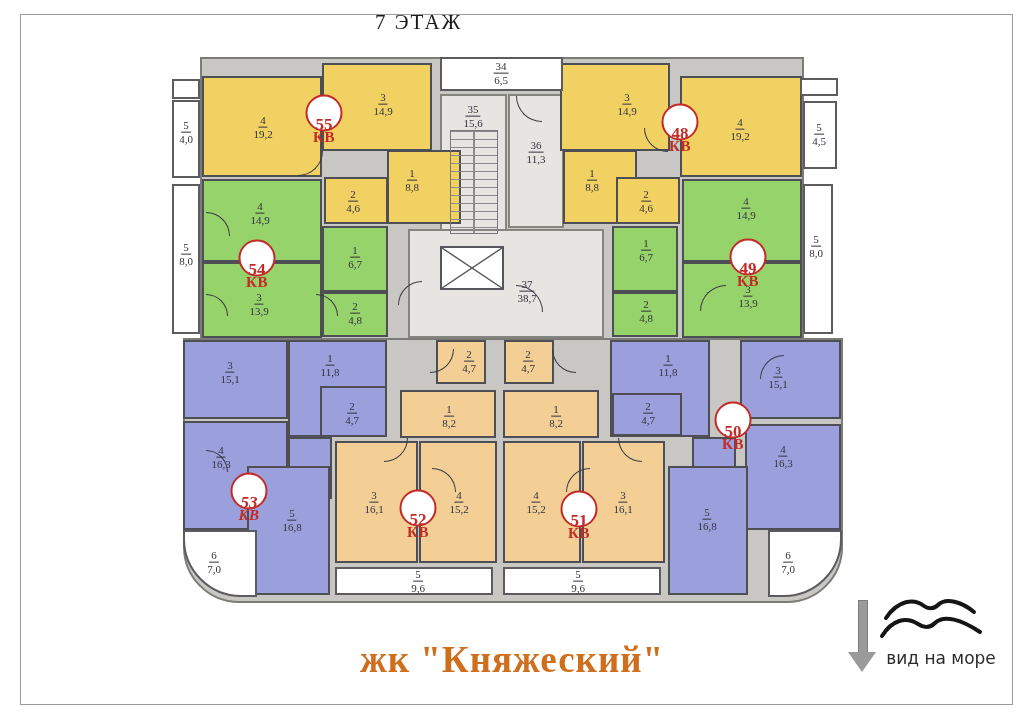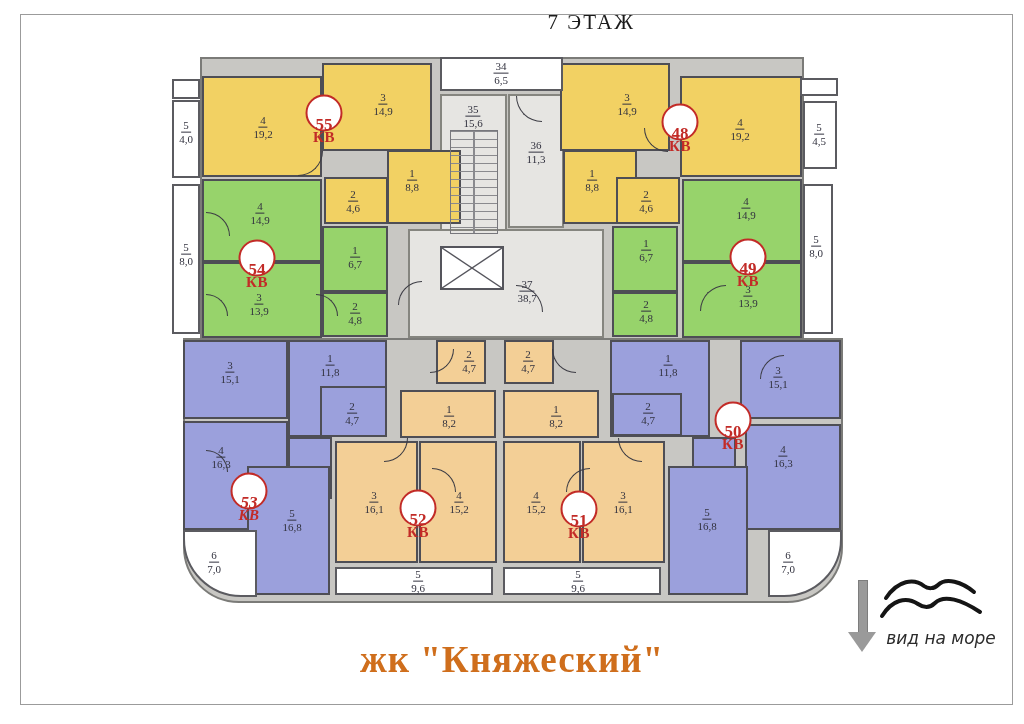--- a/index.html
+++ b/index.html
@@ -28,25 +28,25 @@
   .q-bl{border-bottom-width:1.6px;border-left-width:1.6px;border-bottom-left-radius:100%;}
   .q-br{border-bottom-width:1.6px;border-right-width:1.6px;border-bottom-right-radius:100%;}
   #stairs-glyph{position:absolute;left:450px;top:130px;width:48px;height:104px;z-index:3;
     border:1.5px solid #77777c;box-sizing:border-box;
     background:
       linear-gradient(to right, transparent calc(50% - 1px), #8a8a8e calc(50% - 1px), #8a8a8e calc(50% + 1px), transparent calc(50% + 1px)),
       repeating-linear-gradient(to bottom,#8a8a8e 0 1.5px,transparent 1.5px 8px);}
   #elevator{position:absolute;left:440px;top:246px;width:64px;height:44px;background:#fff;
             border:2px solid #55555c;box-sizing:border-box;z-index:3;}
   #elevator svg{display:block;width:100%;height:100%;}
-  #floor-title{position:absolute;left:375px;top:10px;width:260px;text-align:right;
+  #floor-title{position:absolute;left:375px;top:10px;width:260px;text-align:left;
                font-size:21px;color:#1b1b1b;letter-spacing:2px;z-index:7;}
   #project-title{position:absolute;left:212px;top:638px;width:600px;text-align:center;
                  font-size:37px;font-weight:bold;color:#cf6e1c;letter-spacing:1px;z-index:7;}
-  #sea-view{position:absolute;left:840px;top:564px;width:172px;height:102px;z-index:7;font-style:italic;}
+  #sea-view{position:absolute;left:840px;top:584px;width:172px;height:102px;z-index:7;}
   #sea-arrow-shaft{position:absolute;left:18px;top:16px;width:8px;height:52px;background:#9a9a9a;border:1px solid #7d7d7d;}
   #sea-arrow-head{position:absolute;left:8px;top:68px;width:0;height:0;
     border-left:14px solid transparent;border-right:14px solid transparent;border-top:20px solid #9a9a9a;}
   #waves{position:absolute;left:38px;top:10px;}
   #sea-view-label{position:absolute;left:34px;top:64px;width:134px;text-align:center;
     font-family:"DejaVu Sans","Liberation Sans",sans-serif;font-size:17px;color:#2b2b2b;}
 </style>
 </head>
 <body>
 

